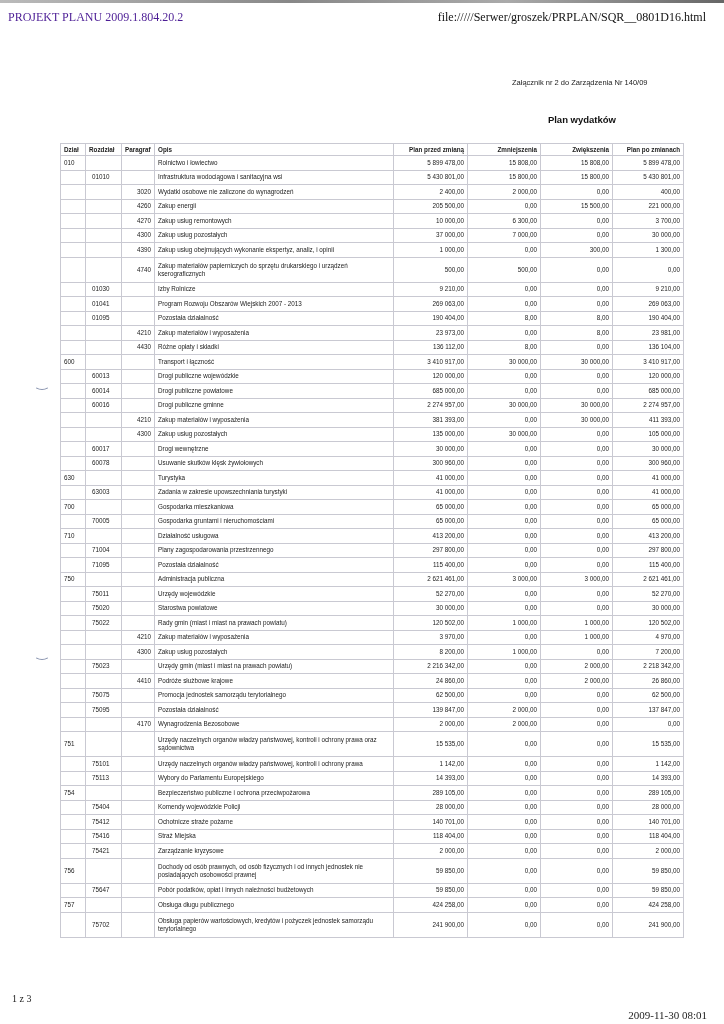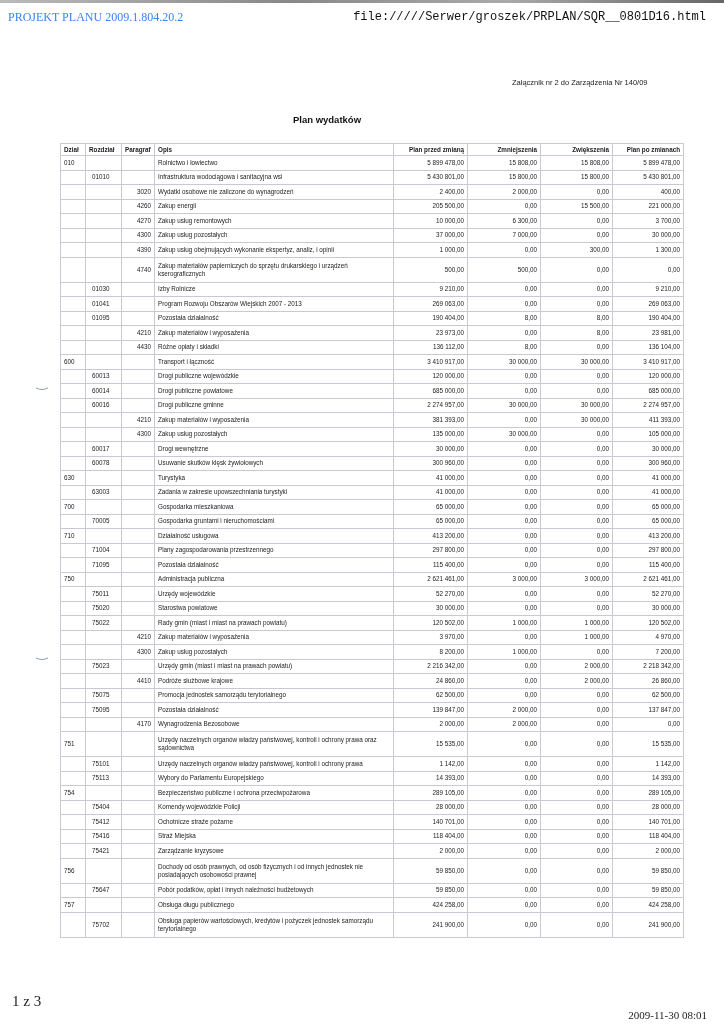--- a/index.html
+++ b/index.html
@@ -3,40 +3,40 @@
 <meta charset="utf-8">
 <style>
   html, body { margin: 0; padding: 0; }
   body {
     width: 724px; height: 1024px; background: #ffffff; position: relative;
     overflow: hidden; color: #222;
     font-family: "Liberation Sans", sans-serif;
   }
   .topline { position: absolute; left: 0; top: 0; width: 724px; height: 3px;
     background: linear-gradient(90deg, #bbb, #888 40%, #aaa 70%, #666); }
-  .hdr-left { position: absolute; left: 8px; top: 10px; font-family: "Liberation Serif", serif; font-size: 12px; color: #3b82f6; }
-  .hdr-right { position: absolute; right: 18px; top: 10px; font-family: Liberation Mono, monospace; font-size: 12px; color: #111; }
+  .hdr-left { position: absolute; left: 8px; top: 10px; font-family: "Liberation Serif", serif; font-size: 12px; color: #4c1d95; }
+  .hdr-right { position: absolute; right: 18px; top: 10px; font-family: Liberation Serif, serif; font-size: 12px; color: #111; }
   .attach { position: absolute; left: 512px; top: 78px; font-size: 7.5px; color: #222; }
-  .title { position: absolute; left: 0; width: 616px; top: 114px; text-align: center; font-weight: bold; font-size: 9.5px; color: #111; padding-left: 19px; }
+  .title { position: absolute; left: 0; width: 616px; top: 114px; text-align: right; font-weight: bold; font-size: 9.5px; color: #111; }
   table.budget { position: absolute; left: 60px; top: 143px; border-collapse: collapse; font-size: 6.3px; color: #222; }
   table.budget td, table.budget th {
     border: 1px solid #c9c9d2; padding: 0 3px; height: 13.5px; line-height: 8px; vertical-align: middle;
   }
   table.budget th { font-weight: bold; text-align: left; height: 11px; white-space: nowrap; }
   table.budget th.num, table.budget td.num { text-align: right; }
   td.dz { width: 18px; text-align: left; }
   td.rz { width: 26px; padding-left: 6px !important; }
   td.pg { width: 26px; text-align: right; }
   td.op { width: 232px; }
   td.c1 { width: 67px; }
   td.c2 { width: 66px; }
   td.c3 { width: 65px; }
   td.c4 { width: 64px; }
   tr.tall td { height: 24px; }
-  .footer-left { position: absolute; left: 12px; top: 993px; font-family: "Liberation Serif", serif; font-size: 15px; color: #222; }
+  .footer-left { position: absolute; left: 12px; top: 993px; font-family: "Liberation Serif", serif; font-size: 10px; color: #222; }
   .footer-right { position: absolute; right: 17px; top: 993px; font-family: "Liberation Serif", serif; font-size: 11px; color: #222; margin-top: 16px; }
   .mark { position: absolute; border: 1px solid #b8c0d0; border-color: transparent transparent #8a95b0 transparent; border-radius: 50%; width: 14px; height: 8px; }
 </style>
 </head>
 <body>
 
 <div class="topline"></div>
 <div class="hdr-left">PROJEKT PLANU 2009.1.804.20.2</div>
 <div class="hdr-right">file://///Serwer/groszek/PRPLAN/SQR__0801D16.html</div>
 <div class="attach">Załącznik nr 2 do Zarządzenia Nr 140/09</div>

